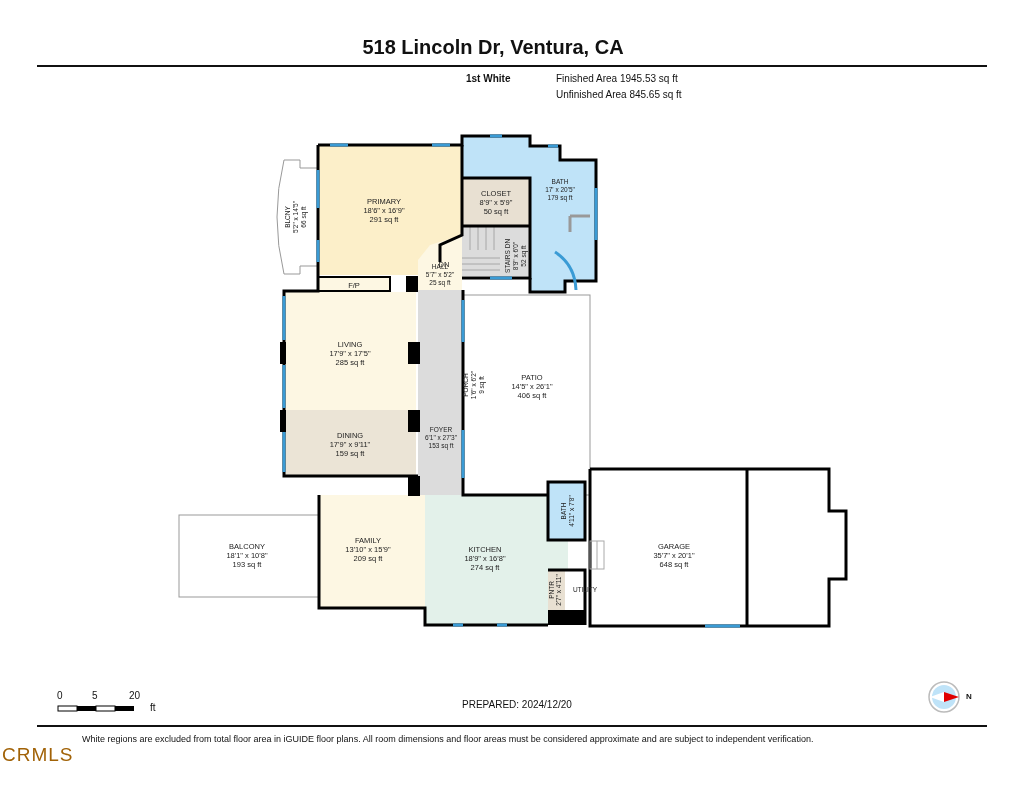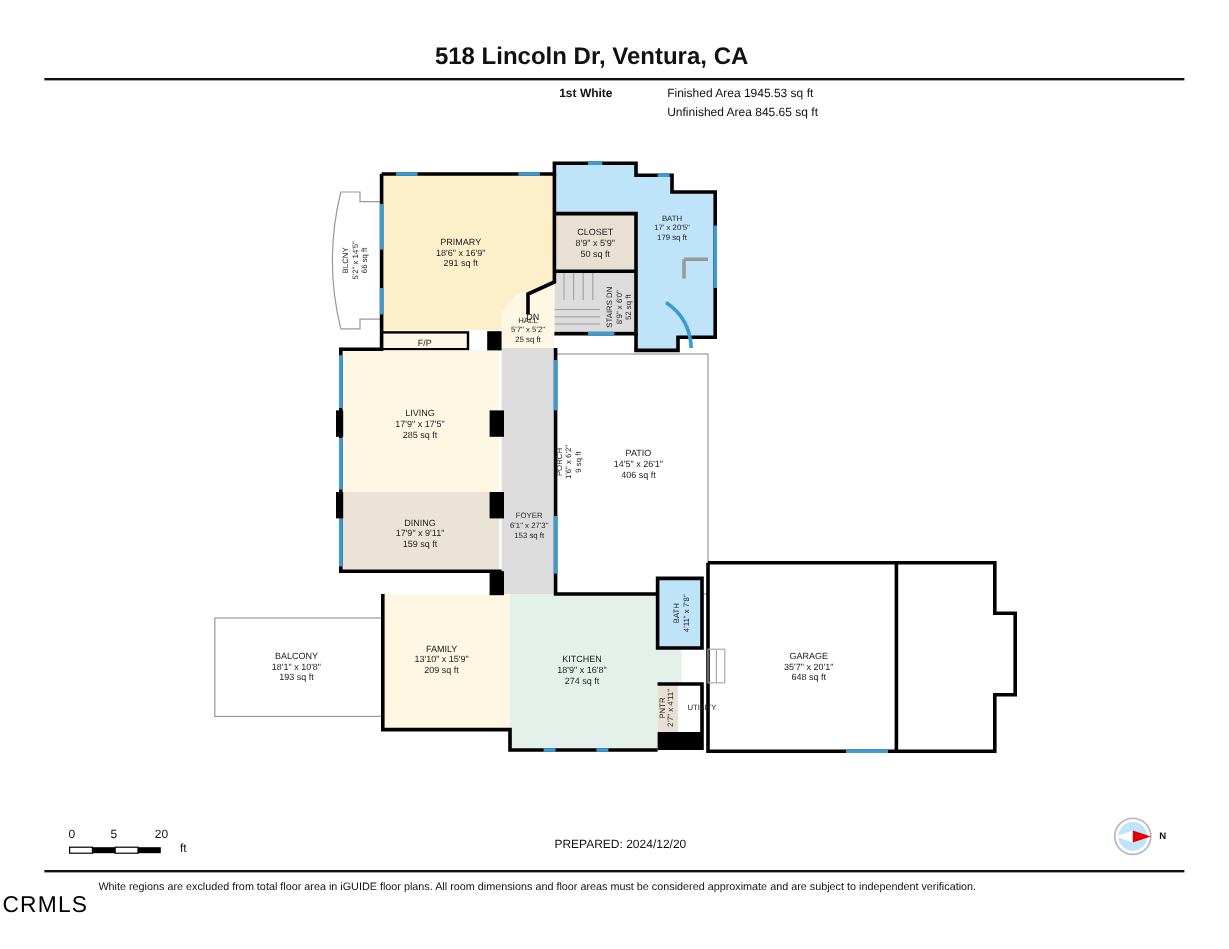--- a/index.html
+++ b/index.html
@@ -7,21 +7,21 @@
   .title { position:absolute; left:0; top:36px; width:986px; text-align:center; font-size:20px; font-weight:bold; }
   .rule { position:absolute; left:37px; width:950px; height:2px; background:#111; }
   .hdr-floor { position:absolute; left:466px; top:73px; font-size:10px; font-weight:bold; }
   .hdr-line { position:absolute; left:524px; font-size:10px;padding-left:32px; }
   svg.plan { position:absolute; left:0; top:0; }
   .lbl { font-family:"Liberation Sans", sans-serif; font-size:7.5px; fill:#222; text-anchor:middle; }
   .lbl-s { font-size:6.5px; }
   .scale-nums { position:absolute; top:690px; font-size:10px; }
   .prepared { position:absolute; left:462px; top:699px; font-size:10px; }
   .disclaimer { position:absolute; left:40px; top:734px; font-size:9px;margin-left:42px; }
-  .watermark { position:absolute; left:2px; top:744px; font-size:19px; letter-spacing:1px; color:#000000; font-weight:lighter; }
+  .watermark { position:absolute; left:2px; top:744px; font-size:19px; letter-spacing:1px; color:#a16207; font-weight:lighter; }
   .north-lbl { position:absolute; left:966px; top:692px; font-size:8px; font-weight:bold; }
 </style>
 </head>
 <body>
 
 <div class="title">518 Lincoln Dr, Ventura, CA</div>
 <div class="rule" style="top:65px;"></div>
 <div class="hdr-floor">1st White</div>
 <div class="hdr-line" style="top:73px;">Finished Area 1945.53 sq ft</div>
 <div class="hdr-line" style="top:89px;">Unfinished Area 845.65 sq ft</div>

